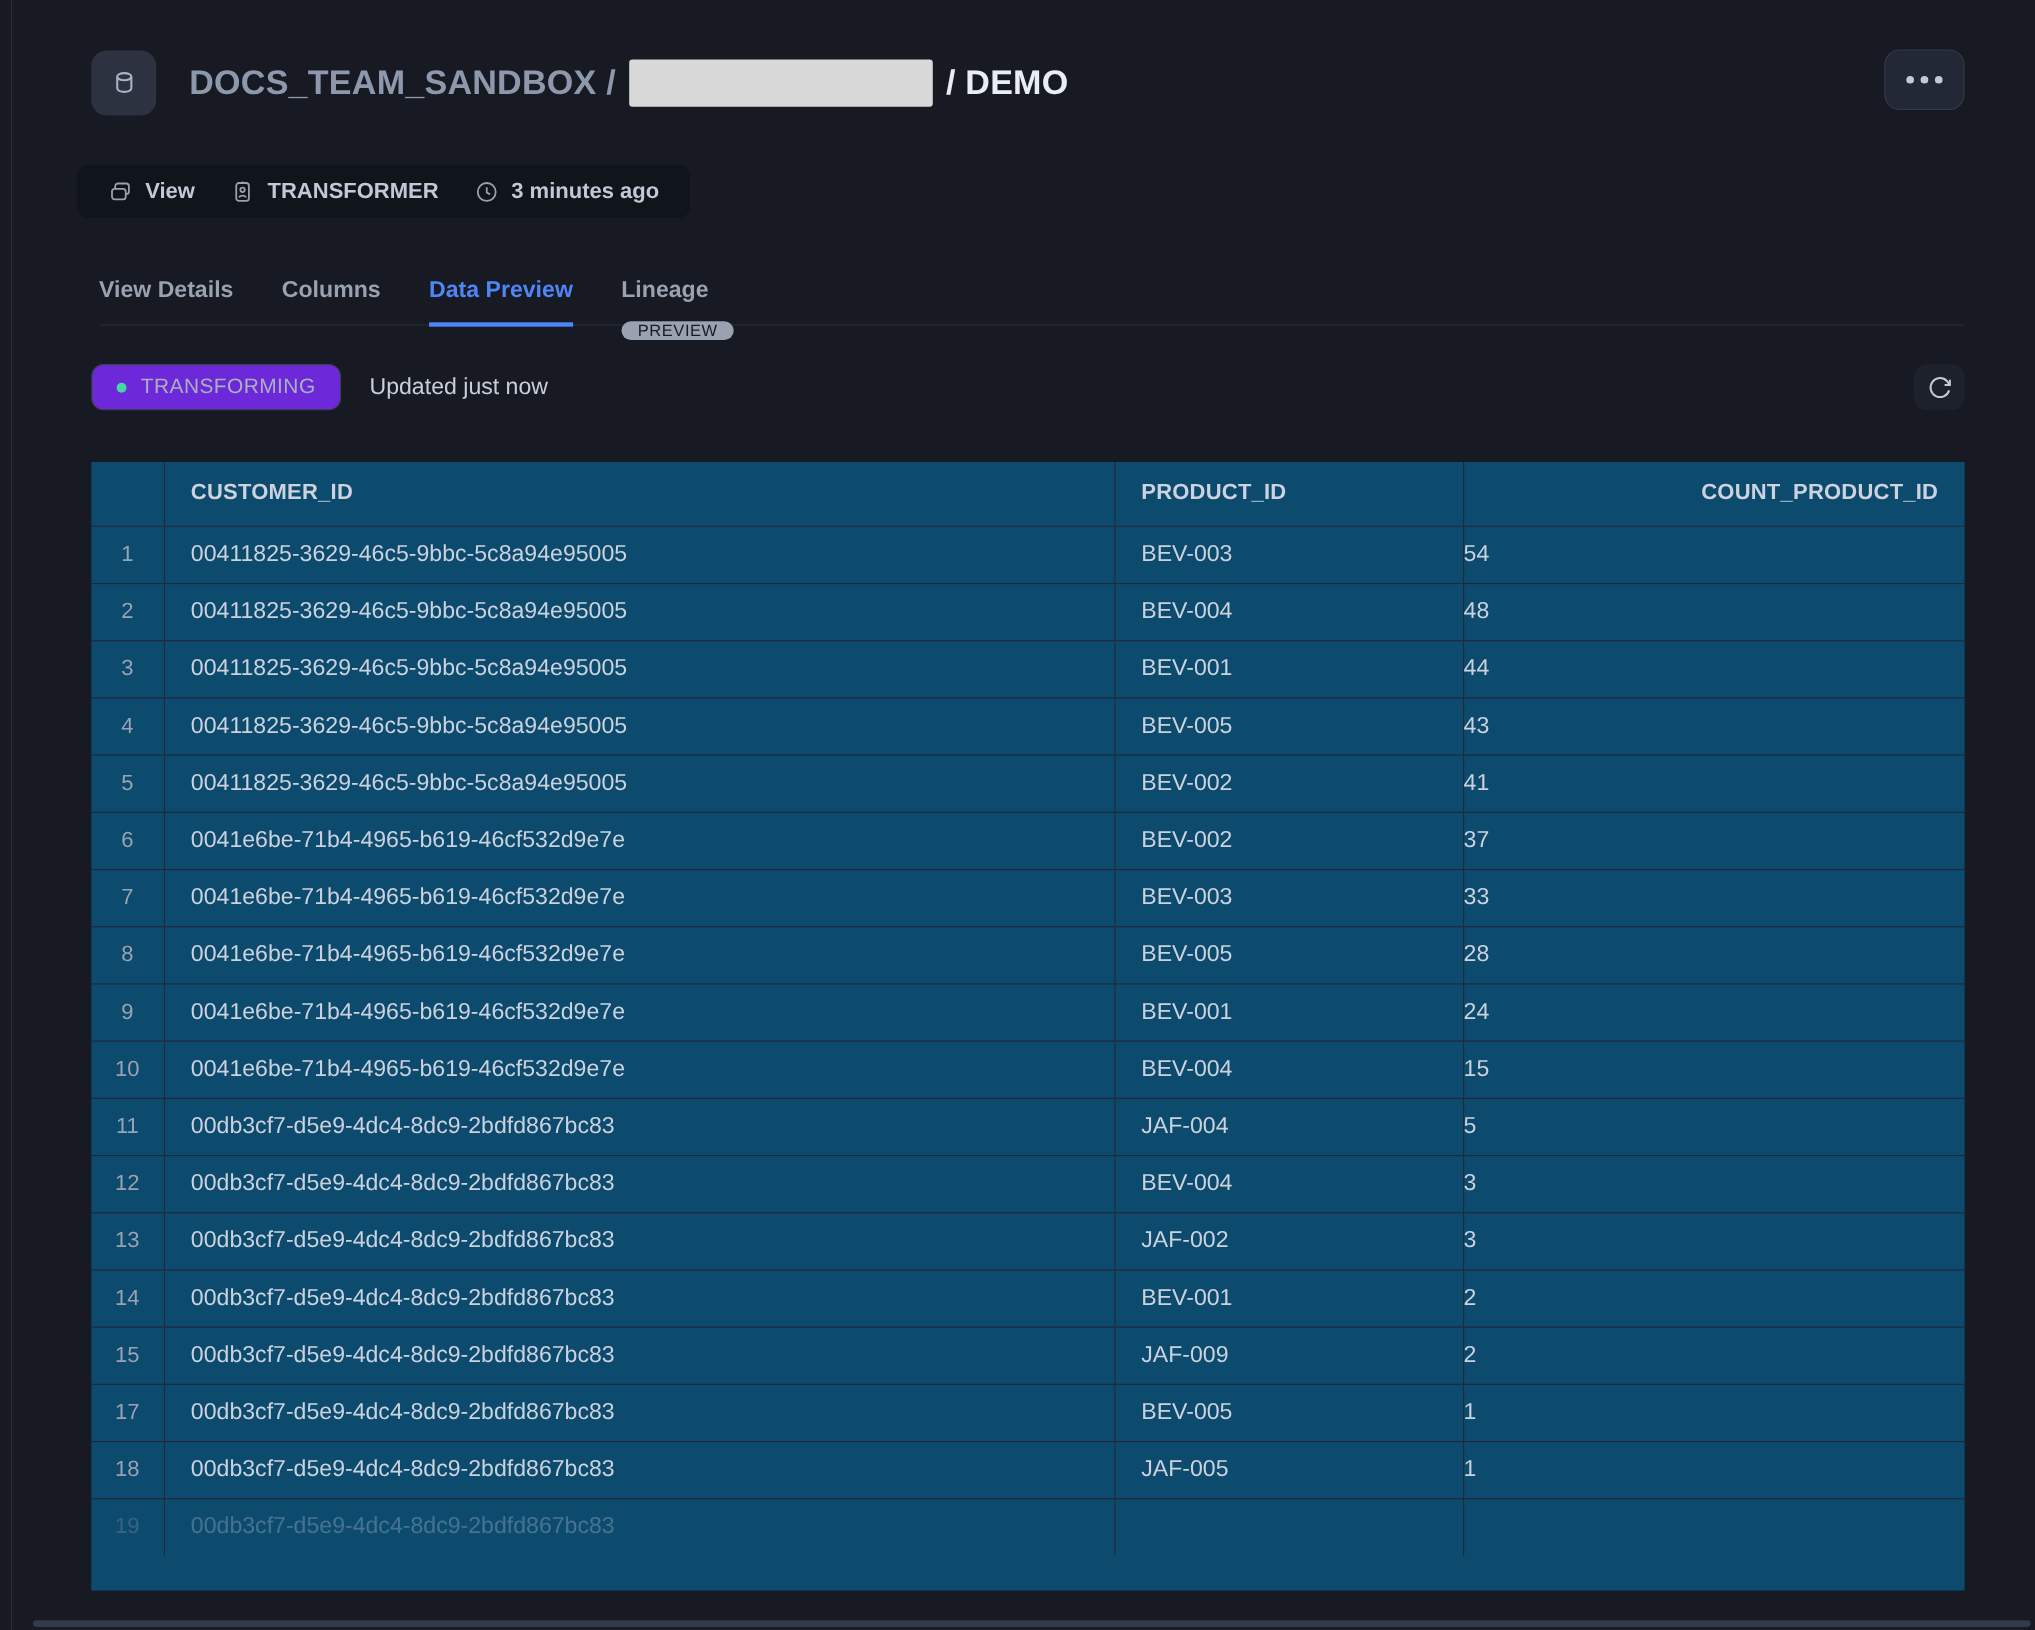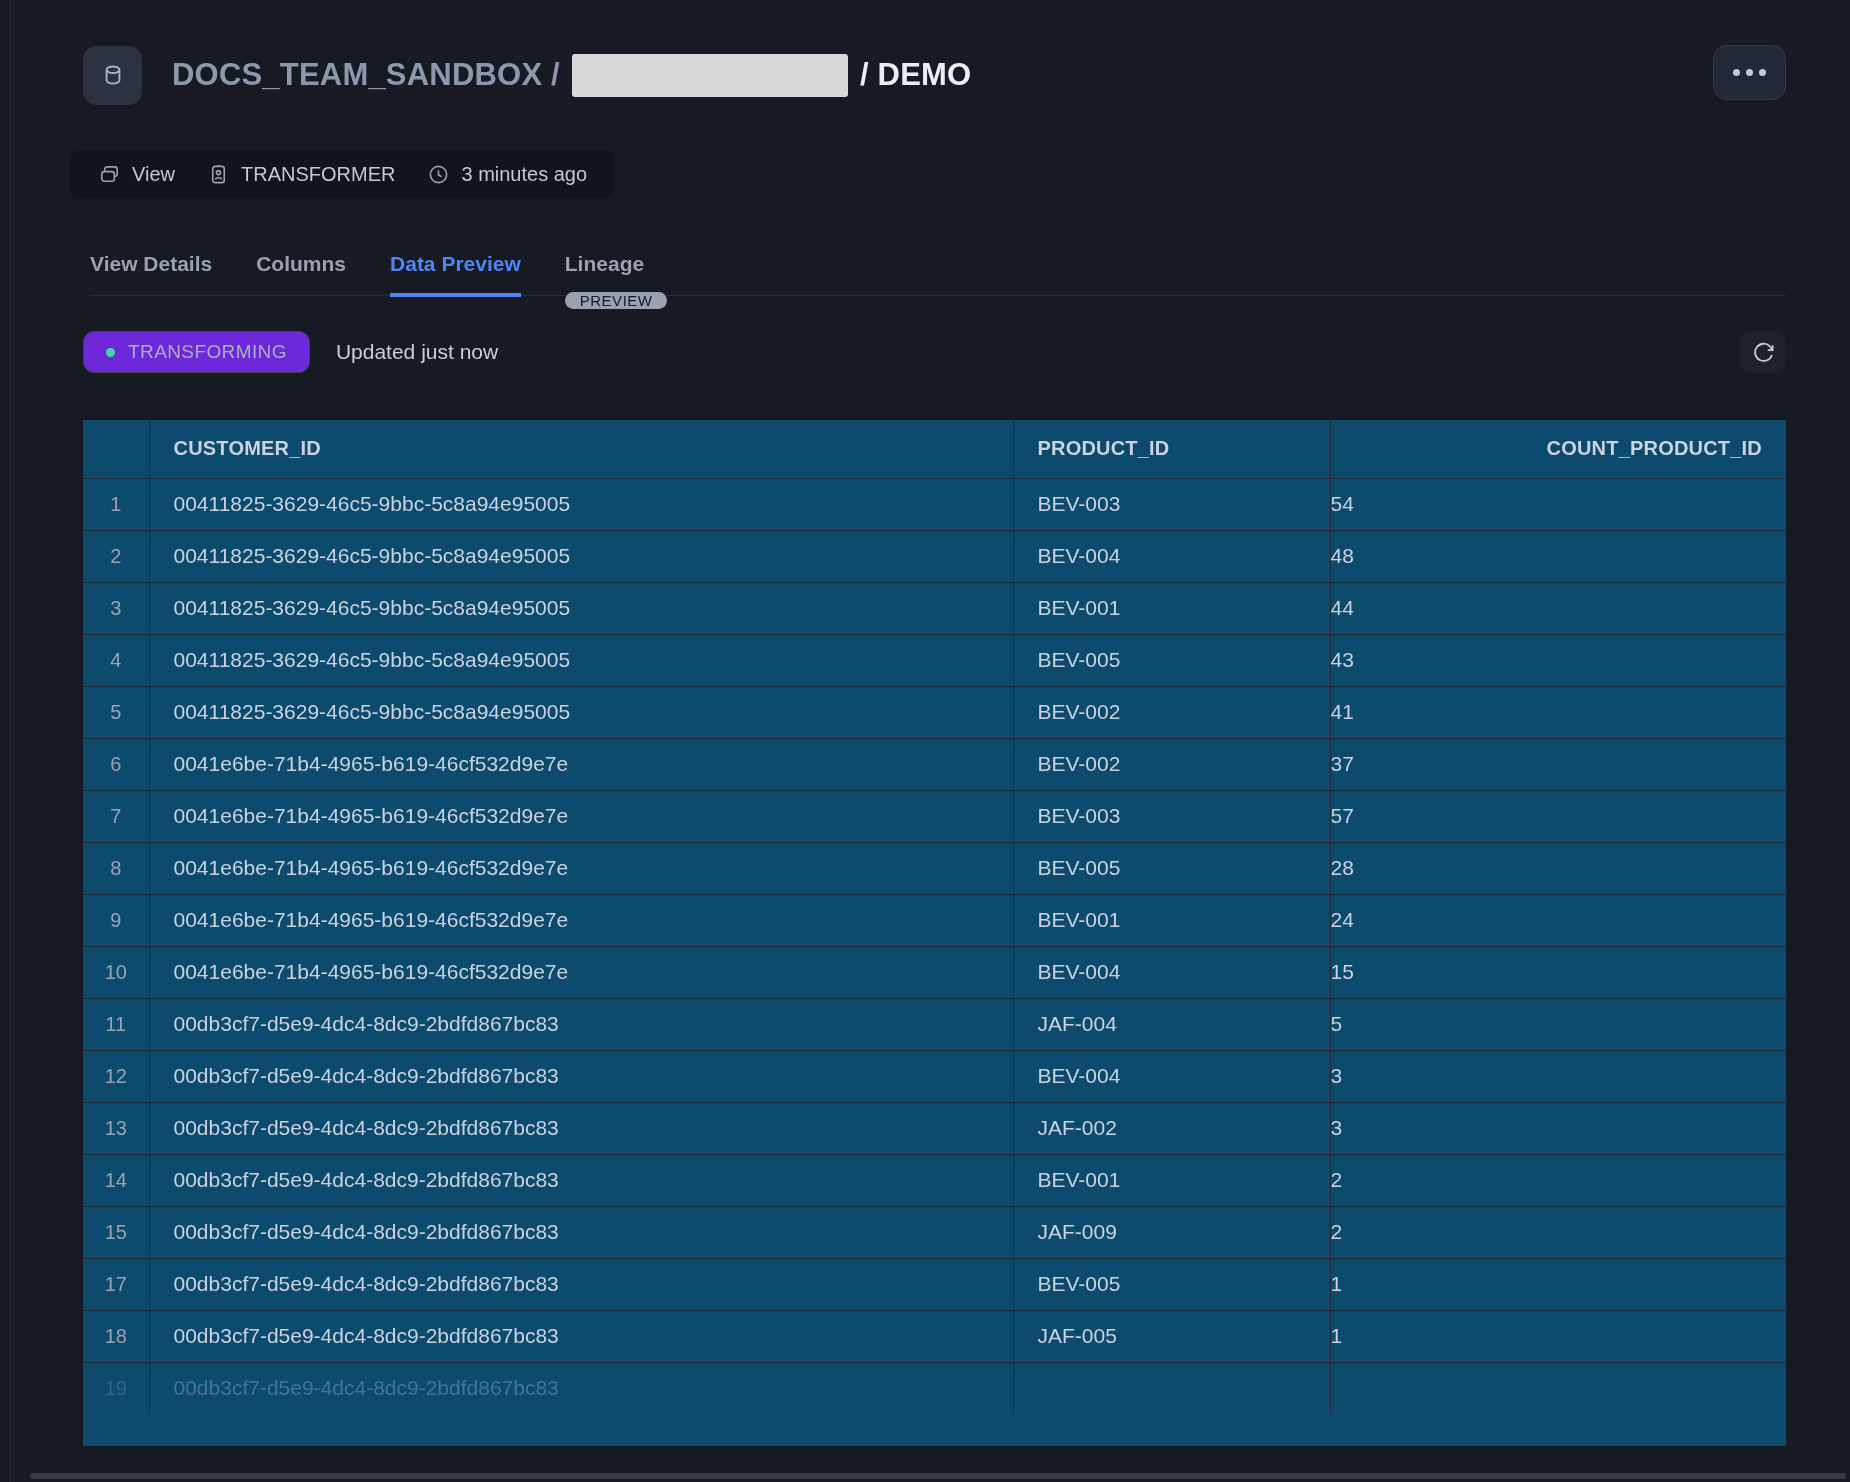--- a/index.html
+++ b/index.html
@@ -29,21 +29,21 @@
     border-radius:14px; background:#222835; border:1px solid #333a49;
     display:flex; align-items:center; justify-content:center; gap:6px; cursor:pointer;
   }
   .more-btn .dot { width:7px; height:7px; border-radius:50%; background:#c3cad6; }
 
   
   .badge-bar {
     position:absolute; left:70px; top:150px; height:48px;
     display:inline-flex; align-items:center; gap:32px;
     background:#10141b; border-radius:10px; padding:0 28px;
-    font-size:20px; color:#c2c9d6;
+    font-size:20px; color:#c2c9d6;font-weight:bold;
   }
   .badge-item { display:flex; align-items:center; gap:11px; white-space:nowrap; }
   .badge-item svg { stroke:#98a1b0; }
 
   
   .tabs {
     position:absolute; left:90px; right:64px; top:248px; height:48px;
     display:flex; align-items:stretch; gap:44px;
     border-bottom:1px solid #262c37;
   }
@@ -238,21 +238,21 @@
           <tr>
             <td class="rownum">6</td>
             <td>0041e6be-71b4-4965-b619-46cf532d9e7e</td>
             <td>BEV-002</td>
             <td class="count">37</td>
           </tr>
           <tr>
             <td class="rownum">7</td>
             <td>0041e6be-71b4-4965-b619-46cf532d9e7e</td>
             <td>BEV-003</td>
-            <td class="count">57</td>
+            <td class="count">33</td>
           </tr>
           <tr>
             <td class="rownum">8</td>
             <td>0041e6be-71b4-4965-b619-46cf532d9e7e</td>
             <td>BEV-005</td>
             <td class="count">28</td>
           </tr>
           <tr>
             <td class="rownum">9</td>
             <td>0041e6be-71b4-4965-b619-46cf532d9e7e</td>

